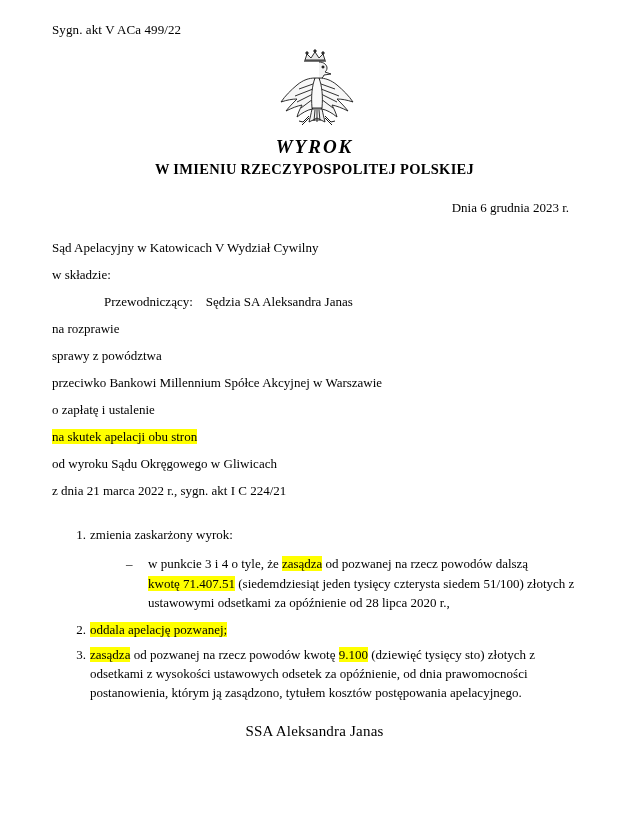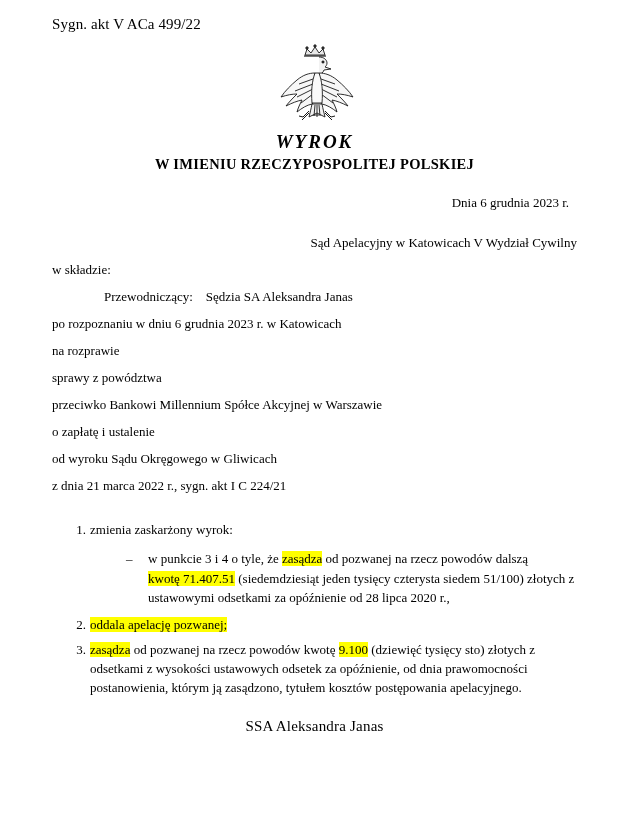--- a/index.html
+++ b/index.html
@@ -16,22 +16,22 @@
     overflow: hidden;
   }
   .page {
     width: 629px;
     height: 835px;
     box-sizing: border-box;
     padding: 10px 52px 0 52px;
     position: relative;
   }
   .case-no {
-    font-size: 15px;
-    margin-top: 6px;
+    font-size: 13px;
+    margin-top: 12px;
     margin-bottom: 4px;
     letter-spacing: 0.1px;
   }
   .emblem-wrap {
     display: flex;
     justify-content: center;
     margin-top: 6px;
     margin-bottom: 6px;
   }
   .emblem {
@@ -61,21 +61,20 @@
     margin-top: 22px;
     margin-right: 8px;
   }
   .body-line {
     font-size: 13px;
     line-height: 1.0;
     margin-top: 14px;
   }
   .body-line.first {
     margin-top: 25px;
-    text-align: right;
   }
   .indent-1 {
     margin-left: 52px;
   }
   .indent-2 {
     margin-left: 72px;
   }
   .hl {
     background: #ffff00;
   }
@@ -177,25 +176,25 @@
   <div class="body-line first">Sąd Apelacyjny w Katowicach V Wydział Cywilny</div>
   <div class="body-line">w składzie:</div>
 
   <div class="body-line indent-1">
     <span>Przewodniczący:</span>
     <span>&nbsp;&nbsp;</span>
     <span>Sędzia SA Aleksandra Janas</span>
   </div>
 
 
-  <div class="body-line">po rozpoznaniu w dniu 6 grudnia 2023 r. w Katowicach</div>
   <div class="body-line">na rozprawie</div>
   <div class="body-line">sprawy z powództwa</div>
   <div class="body-line">przeciwko  Bankowi Millennium Spółce Akcyjnej w Warszawie</div>
   <div class="body-line">o zapłatę i ustalenie</div>
+  <div class="body-line"><span class="hl">na skutek apelacji obu stron</span></div>
   <div class="body-line">od wyroku Sądu Okręgowego w Gliwicach</div>
   <div class="body-line">z dnia 21 marca 2022 r., sygn. akt  I C 224/21</div>
 
   <ol class="decisions">
 
     <li>
       <span class="num">1.</span>
       <span>zmienia zaskarżony wyrok:</span>
 
       <ul class="dash-list">

